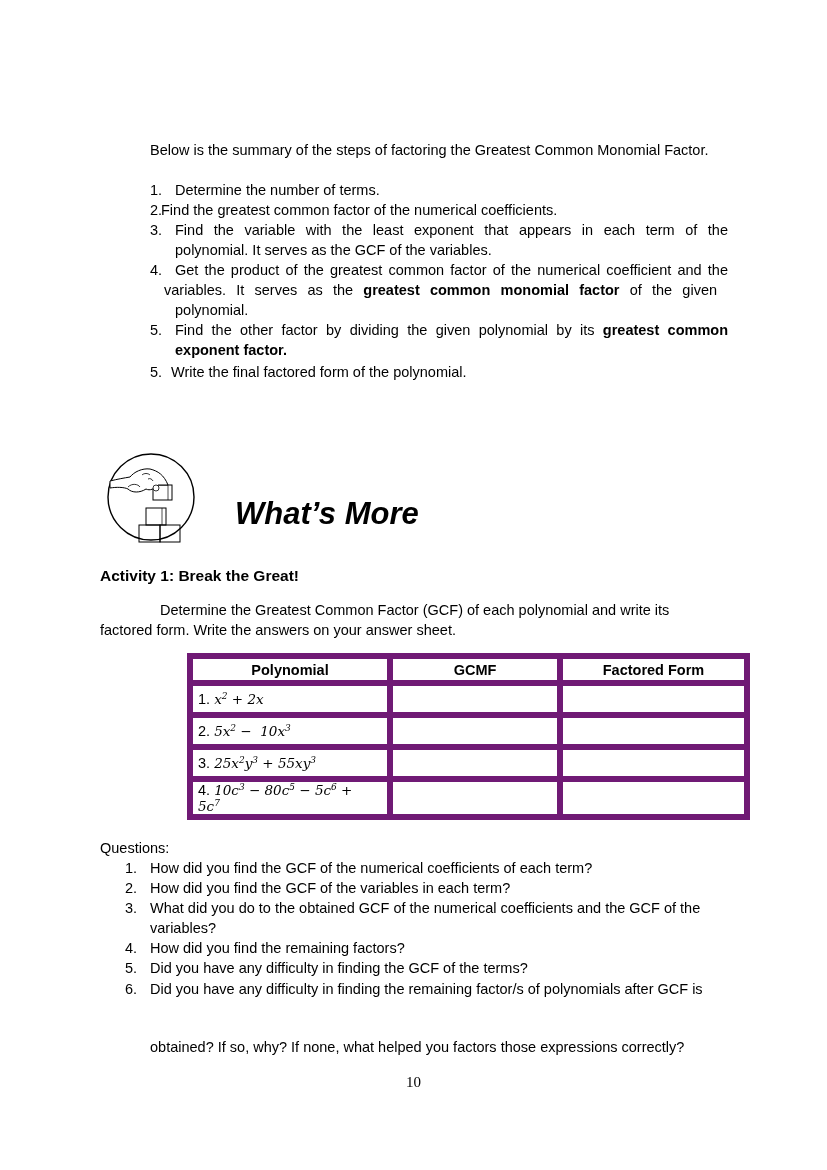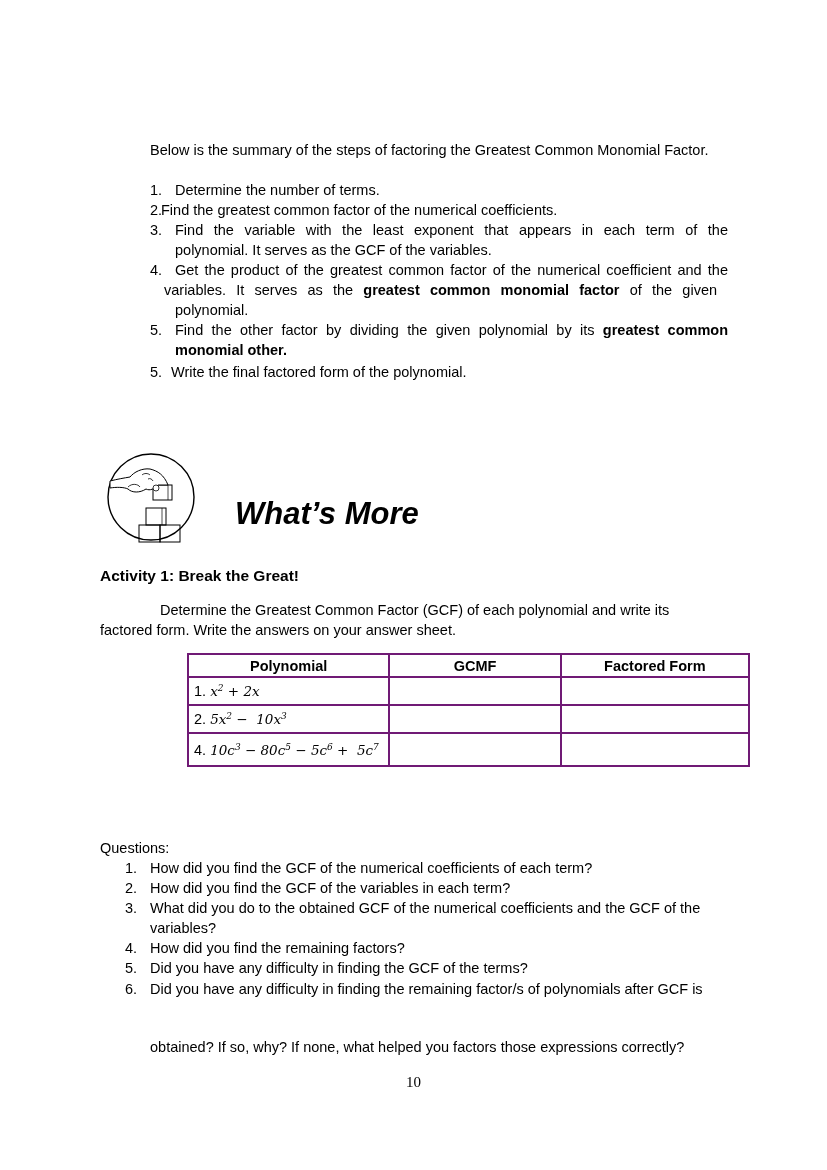--- a/index.html
+++ b/index.html
@@ -6,21 +6,21 @@
   body { width: 827px; height: 1170px; position: relative; overflow: hidden;
          font-family: "Liberation Sans", sans-serif; color: #000; font-size: 14.5px; }
   .abs { position: absolute; }
   .line { position: absolute; white-space: nowrap; line-height: 20px; }
   .just { position: absolute; text-align: justify; text-align-last: justify; line-height: 20px; }
   .num { position: absolute; line-height: 20px; }
   b { font-weight: bold; }
   .title { font-weight: bold; font-style: italic; font-size: 31px; }
   .act { font-weight: bold; font-size: 15.5px; }
   table.gcf { position: absolute; left: 187px; top: 653px; border-collapse: collapse; width: 563px; }
-  table.gcf th, table.gcf td { border: 2px solid #701a75; padding: 0 5px; font-size: 14.5px; margin-left: 40px; }
+  table.gcf th, table.gcf td { border: 6px solid #701a75; padding: 0 5px; font-size: 14.5px; margin-left: 40px; }
   table.gcf th { font-weight: bold; text-align: center; height: 21px; }
   table.gcf td { height: 26px; }
   .math { font-family: "DejaVu Serif", serif; font-style: italic; font-size: 13.5px; }
   sup { font-size: 9px; vertical-align: 5px; line-height: 0; }
   .pageno { font-family: "Liberation Serif", serif; font-size: 15px; }
 </style>
 </head>
 <body>
 
 <div class="line" style="left:150px; top:140px;">Below is the summary of the steps of factoring the Greatest Common Monomial Factor.</div>
@@ -36,21 +36,21 @@
   <div class="just" style="left:175px; top:220px; width:553px;">Find the variable with the least exponent that appears in each term of the</div>
   <div class="line" style="left:175px; top:240px;">polynomial. It serves as the GCF of the variables.</div>
 
   <div class="num" style="left:150px; top:260px;">4.</div>
   <div class="just" style="left:175px; top:260px; width:553px;">Get the product of the greatest common factor of the numerical coefficient and the</div>
   <div class="just" style="left:164px; top:280px; width:553px;"><span>variables. It serves as the </span><b>greatest common monomial factor</b><span> of the given</span></div>
   <div class="line" style="left:175px; top:300px;">polynomial.</div>
 
   <div class="num" style="left:150px; top:320px;">5.</div>
   <div class="just" style="left:175px; top:320px; width:553px;"><span>Find the other factor by dividing the given polynomial by its </span><b>greatest common</b></div>
-  <div class="line" style="left:175px; top:340px;"><b>monomial other.</b></div>
+  <div class="line" style="left:175px; top:340px;"><b>exponent factor.</b></div>
 
   <div class="num" style="left:150px; top:362px;">5.</div>
   <div class="line" style="left:171px; top:362px;">Write the final factored form of the polynomial.</div>
 </div>
 
 <div class="abs" style="left:106px; top:451px; width:90px; height:92px;">
   <svg width="90" height="92" viewBox="0 0 90 92">
     <circle cx="45" cy="46" r="43" fill="#fff" stroke="#000" stroke-width="1.4"></circle>
 
     <rect x="33" y="74" width="21" height="17" fill="none" stroke="#000" stroke-width="1"></rect>
@@ -93,20 +93,25 @@
       <td><span>1.</span> <span class="math">x<sup>2</sup> + 2x</span></td>
       <td></td>
       <td></td>
     </tr>
     <tr>
       <td><span>2.</span> <span class="math">5x<sup>2</sup> −&nbsp; 10x<sup>3</sup></span></td>
       <td></td>
       <td></td>
     </tr>
     <tr>
+      <td><span>3.</span> <span class="math">25x<sup>2</sup>y<sup>3</sup> + 55xy<sup>3</sup></span></td>
+      <td></td>
+      <td></td>
+    </tr>
+    <tr>
       <td style="height:31px;"><span>4.</span> <span class="math">10c<sup>3</sup> − 80c<sup>5</sup> − 5c<sup>6</sup> +&nbsp; 5c<sup>7</sup></span></td>
       <td></td>
       <td></td>
     </tr>
   </tbody>
 </table>
 
 <div class="line" style="left:100px; top:838px;">Questions:</div>
 <div>
   <div class="num" style="left:125px; top:858px;">1.</div>

